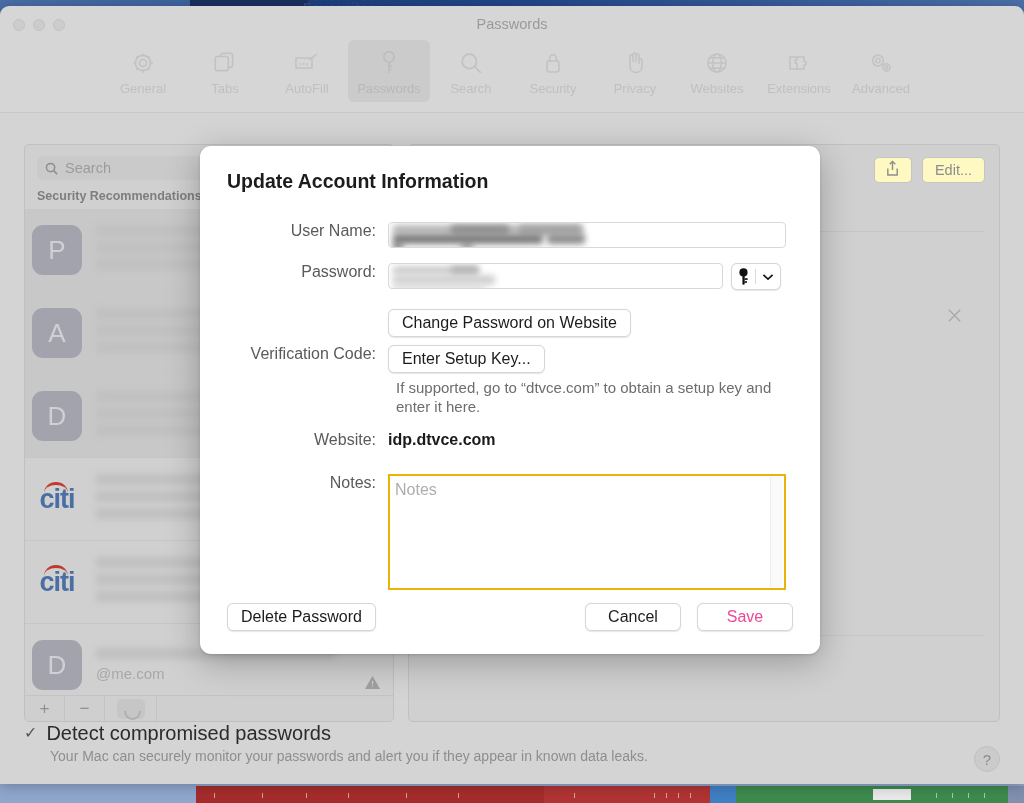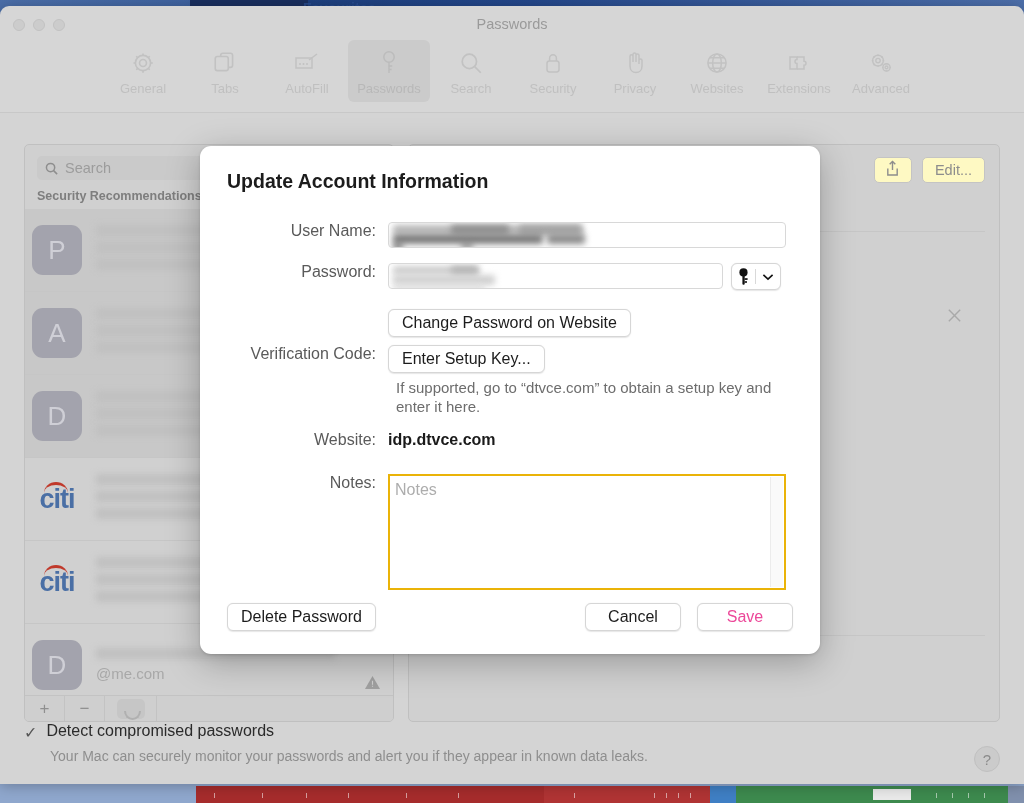--- a/index.html
+++ b/index.html
@@ -342,21 +342,21 @@
     align-items: flex-start;
     gap: 9px;
   }
   #chk-mark {
     font-size: 16px;
     color: #555;
     line-height: 18px;
     margin-top: 2px;
   }
   #chk-label {
-    font-size: 16px;
+    font-size: 20px;
     color: #2b2b2b;
   }
   #chk-sub {
     position: absolute;
     left: 50px; top: 26px;
     font-size: 14px;
     color: #8e8e8e;
   }
   #help-btn {
     position: absolute;

